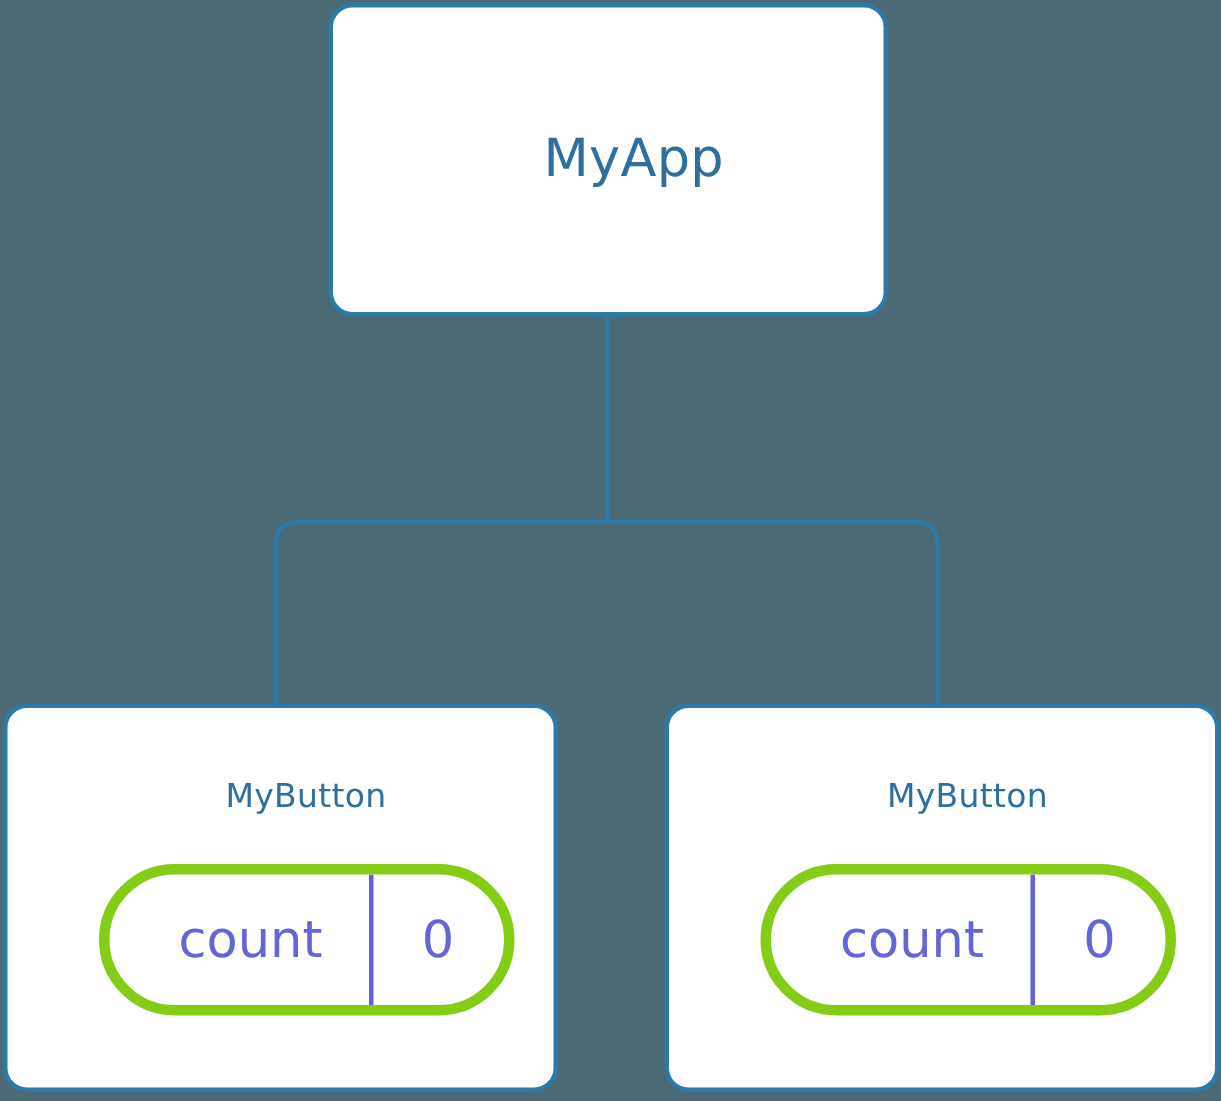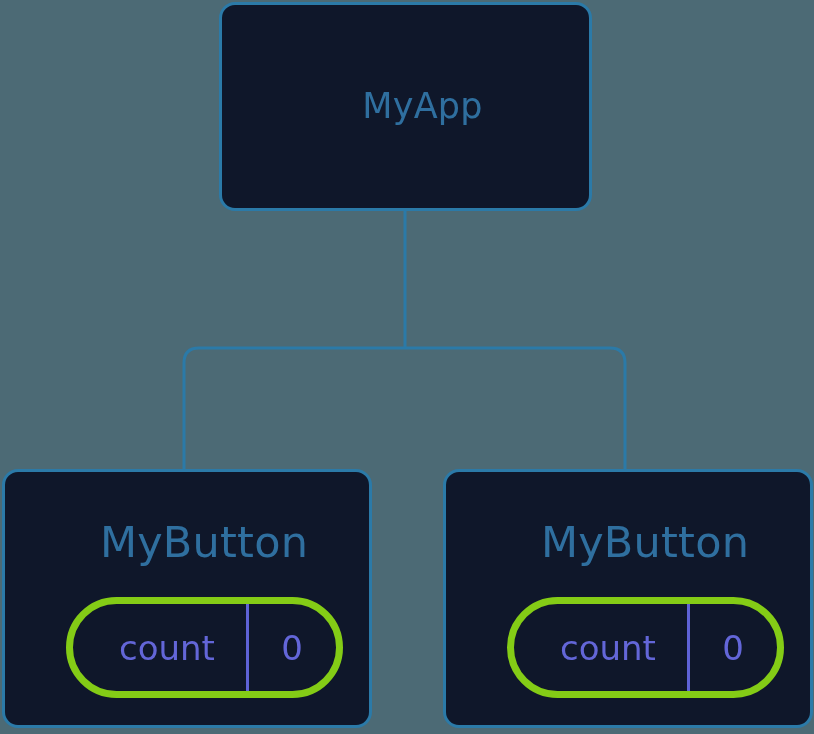--- a/index.html
+++ b/index.html
@@ -22,21 +22,21 @@
   #edge-layer {
     position: absolute;
     left: 0;
     top: 0;
     width: 814px;
     height: 734px;
     pointer-events: none;
   }
   .node {
     position: absolute;
-    background: #0f172a;
+    background: #ffffff;
     border: 3px solid #2b7aa8;
     border-radius: 16px;
     box-sizing: border-box;
     display: flex;
     flex-direction: column;
     align-items: center;
     padding-left: 34px;
   }
   .node-root {
     left: 219px;
@@ -54,21 +54,21 @@
   }
   .node-child-right {
     left: 443px;
     top: 469px;
     width: 370px;
     height: 259px;
     justify-content: flex-start;
   }
   .node-title {
     color: #2f6f9f;
-    font-size: 43px;
+    font-size: 22px;
     line-height: 1;
     letter-spacing: 0.2px;
     white-space: nowrap;
   }
   .node-root .node-title {
     font-size: 35px;
   }
   .node-child-left .node-title,
   .node-child-right .node-title {
     margin-top: 49px;

